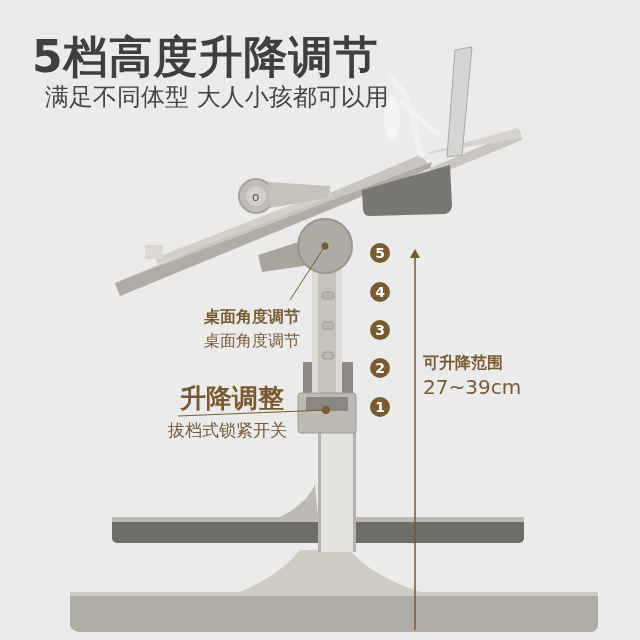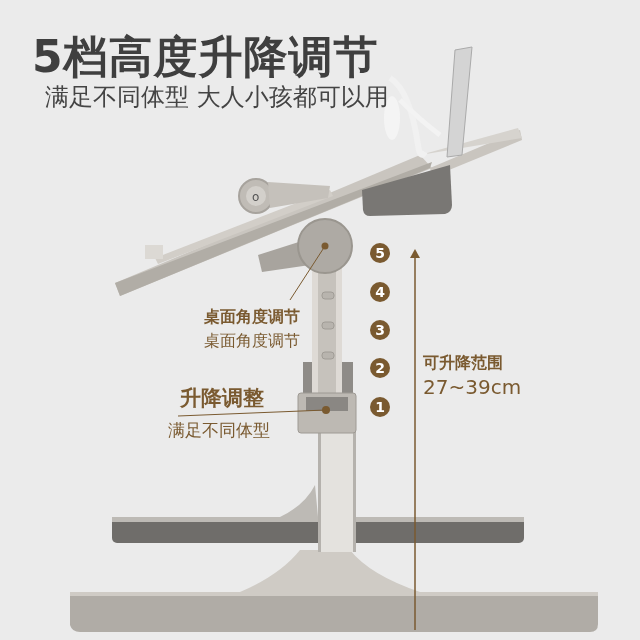--- a/index.html
+++ b/index.html
@@ -3,21 +3,21 @@
 <meta charset="utf-8">
 <style>
   html,body{margin:0;padding:0;}
   body{width:640px;height:640px;background:#ebebeb;position:relative;overflow:hidden;font-family:"DejaVu Sans","Liberation Sans",sans-serif;}
   .abs{position:absolute;}
   .title{left:32px;top:32px;font-size:44px;font-weight:bold;color:#3f3f3f;letter-spacing:1px;line-height:50px;white-space:nowrap;text-align:center;}
   .subtitle{left:45px;top:82px;font-size:24px;color:#444;line-height:30px;white-space:nowrap;}
   .brown{color:#7a5a30;text-align:right;}
   .label1{left:170px;top:306px;font-size:16px;font-weight:bold;line-height:22px;width:130px;}
   .label1b{left:170px;top:330px;font-size:16px;line-height:22px;text-align:right;width:130px;}
-  .label2{left:180px;top:384px;font-size:21px;font-weight:bold;line-height:28px;}
+  .label2{left:180px;top:384px;font-size:26px;font-weight:bold;line-height:28px;}
   .label2b{left:168px;top:418px;font-size:17px;line-height:24px;}
   .range1{left:423px;top:352px;font-size:16px;font-weight:bold;line-height:22px;}
   .range2{left:423px;top:376px;font-size:20px;line-height:22px;}
   .badge{width:20px;height:20px;border-radius:50%;background:#7a5a30;color:#fff;font-size:14px;font-weight:bold;text-align:center;line-height:20px;left:370px;}
   svg{position:absolute;left:0;top:0;}
 </style>
 </head>
 <body>
 
 <svg width="640" height="640" viewBox="0 0 640 640">
@@ -78,21 +78,21 @@
   <path d="M410 258 L415 249 L420 258 Z" fill="#7a5a30"></path>
 </svg>
 
 <div class="abs title">5档高度升降调节</div>
 <div class="abs subtitle">满足不同体型 大人小孩都可以用</div>
 
 <div class="abs label1 brown">桌面角度调节</div>
 <div class="abs label1b brown">桌面角度调节</div>
 
 <div class="abs label2 brown">升降调整</div>
-<div class="abs label2b brown">满足不同体型</div>
+<div class="abs label2b brown">拔档式锁紧开关</div>
 
 <div class="abs range1 brown">可升降范围</div>
 <div class="abs range2 brown">27~39cm</div>
 
 <div class="abs badge" style="top:243px">5</div>
 <div class="abs badge" style="top:282px">4</div>
 <div class="abs badge" style="top:320px">3</div>
 <div class="abs badge" style="top:358px">2</div>
 <div class="abs badge" style="top:397px">1</div>
 

